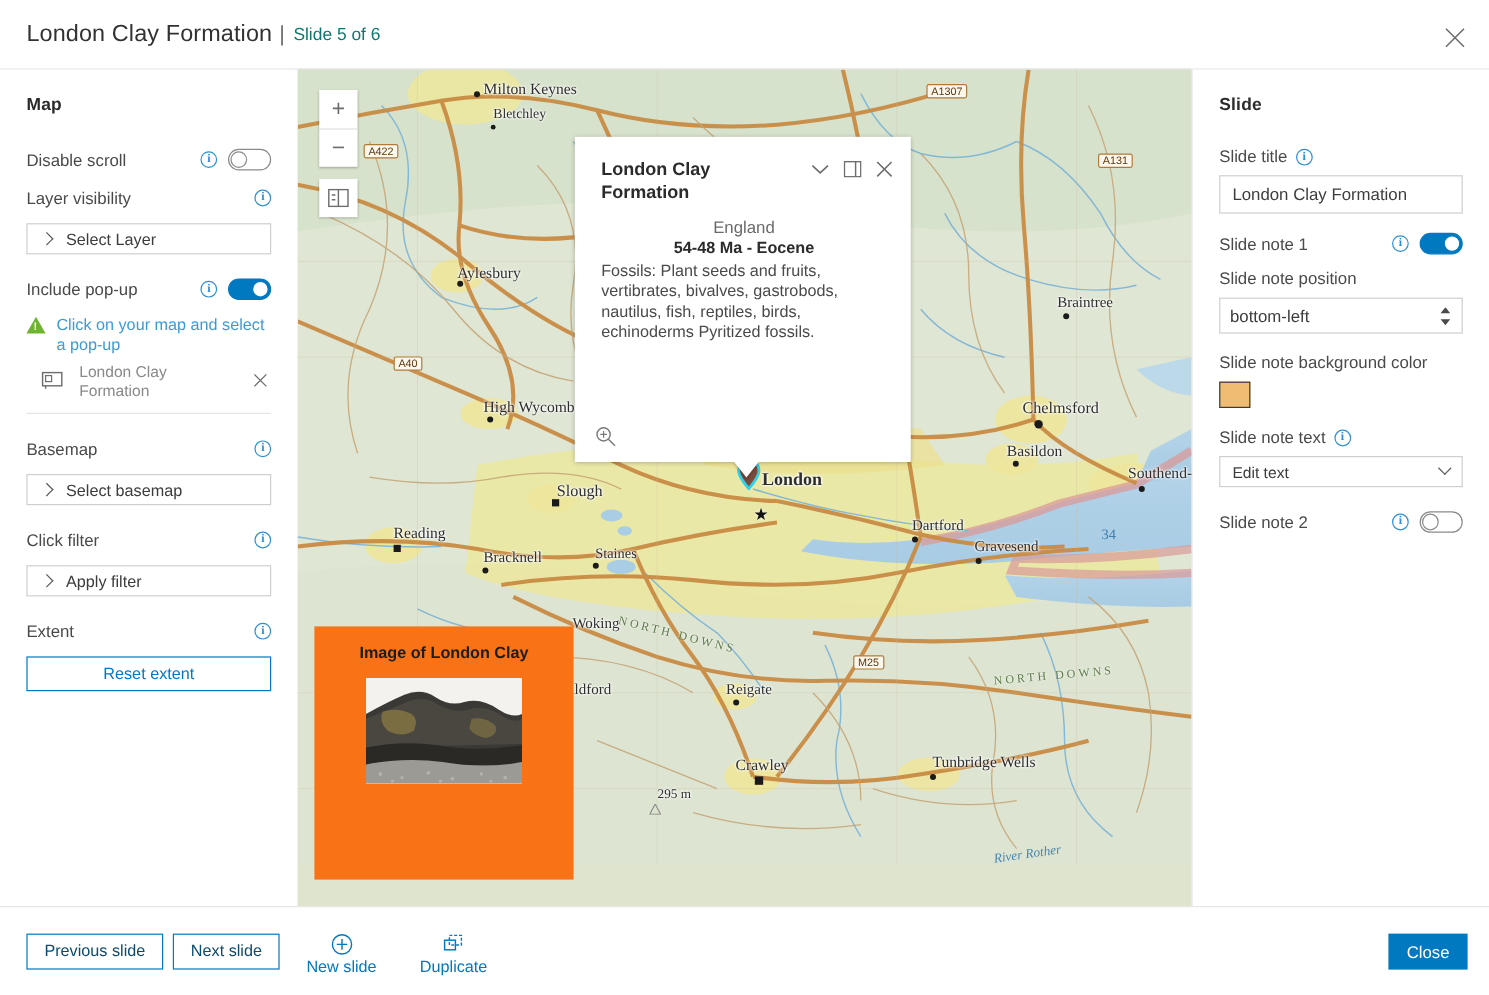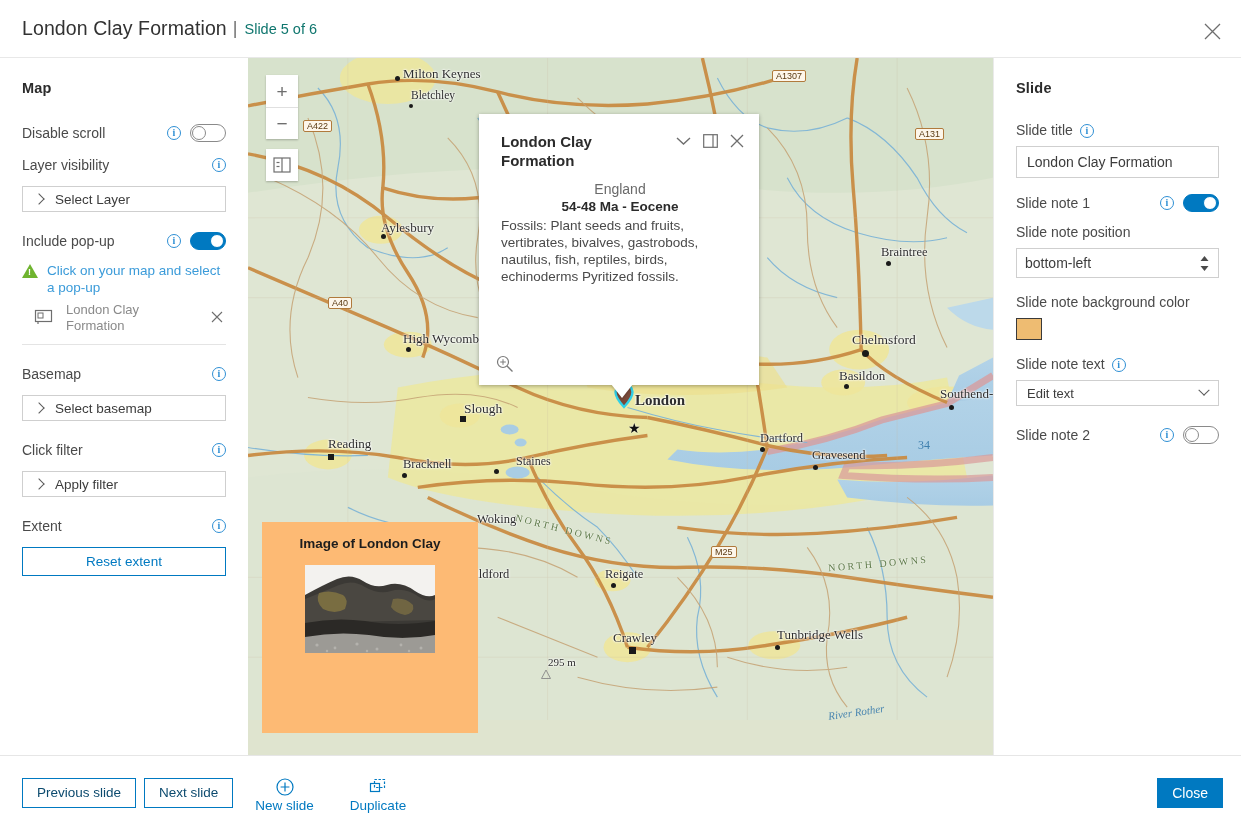--- a/index.html
+++ b/index.html
@@ -745,21 +745,21 @@
         <div class="mlabel" style="left:604px;top:274px;font-size:13.5px;">Chelmsford</div>
         <div class="mdot" style="left:614px;top:292px;width:7px;height:7px;"></div>
         <div class="mlabel" style="left:591px;top:310px;font-size:13px;">Basildon</div>
         <div class="mdot" style="left:596px;top:326px;"></div>
         <div class="mlabel" style="left:692px;top:328px;font-size:13px;">Southend-</div>
         <div class="mdot" style="left:701px;top:347px;"></div>
         <div class="mlabel" style="left:80px;top:378px;font-size:13px;">Reading</div>
         <div class="mdot" style="left:80px;top:396px;width:6px;height:6px;border-radius:0;"></div>
         <div class="mlabel" style="left:216px;top:343px;font-size:13.5px;">Slough</div>
         <div class="mdot" style="left:212px;top:358px;width:6px;height:6px;border-radius:0;"></div>
-        <div class="mlabel" style="left:248px;top:396px;font-size:12px;margin-left:20px;">Staines</div>
+        <div class="mlabel" style="left:248px;top:396px;font-size:12px;">Staines</div>
         <div class="mdot" style="left:246px;top:411px;"></div>
         <div class="mlabel" style="left:155px;top:399px;font-size:12.5px;">Bracknell</div>
         <div class="mdot" style="left:154px;top:415px;"></div>
 
         <div class="london-pin" style="left:366px;top:325px;">
           <svg width="20" height="26" viewBox="0 0 20 26">
             <path d="M10 1 C5 1 1.5 4.5 1.5 9 C1.5 15 10 24 10 24 C10 24 18.5 15 18.5 9 C18.5 4.5 15 1 10 1 Z" fill="#7a4a3a" stroke="#2fd0e8" stroke-width="2.4"></path>
           </svg>
         </div>
         <div class="mlabel" style="left:387px;top:334px;font-size:15px;font-weight:bold;">London</div>
@@ -839,21 +839,21 @@
         <div class="popup-zoom">
           <svg width="18" height="18" viewBox="0 0 18 18">
             <circle cx="7" cy="7" r="5.5" fill="none" stroke="#7a7a7a" stroke-width="1.2"></circle>
             <path d="M7 4.2 V9.8 M4.2 7 H9.8" stroke="#7a7a7a" stroke-width="1"></path>
             <path d="M11 11 L16.5 16.5" stroke="#7a7a7a" stroke-width="1.3"></path>
           </svg>
         </div>
         <div class="popup-tail"></div>
       </div>
 
-      <div class="note-card" style="background: #fdba74;">
+      <div class="note-card" style="background: #f97316;">
         <div class="note-title">Image of London Clay</div>
         <div class="note-img">
           <svg width="130" height="88" viewBox="0 0 130 88" preserveAspectRatio="none">
             <rect x="0" y="0" width="130" height="88" fill="#f3f2ef"></rect>
             <path d="M0,30 Q18,20 32,14 Q46,8 58,16 Q70,24 82,20 Q96,16 110,26 Q122,34 130,30 L130,88 L0,88 Z" fill="#3b3935"></path>
             <path d="M0,34 Q20,26 34,20 Q48,14 60,22 Q74,30 86,26 Q100,22 114,32 Q124,38 130,34 L130,55 L0,58 Z" fill="#4a4741"></path>
             <path d="M14,28 Q26,24 38,30 Q44,34 40,44 Q30,50 18,44 Q10,36 14,28 Z" fill="#8a7a42" opacity="0.75"></path>
             <path d="M88,34 Q100,32 108,40 Q110,48 100,50 Q90,48 86,42 Z" fill="#8a7a42" opacity="0.6"></path>
             <path d="M0,58 Q30,52 60,56 Q92,62 130,56 L130,72 L0,74 Z" fill="#2b2926"></path>
             <path d="M0,72 Q32,66 64,70 Q98,76 130,70 L130,88 L0,88 Z" fill="#9c9a95"></path>

